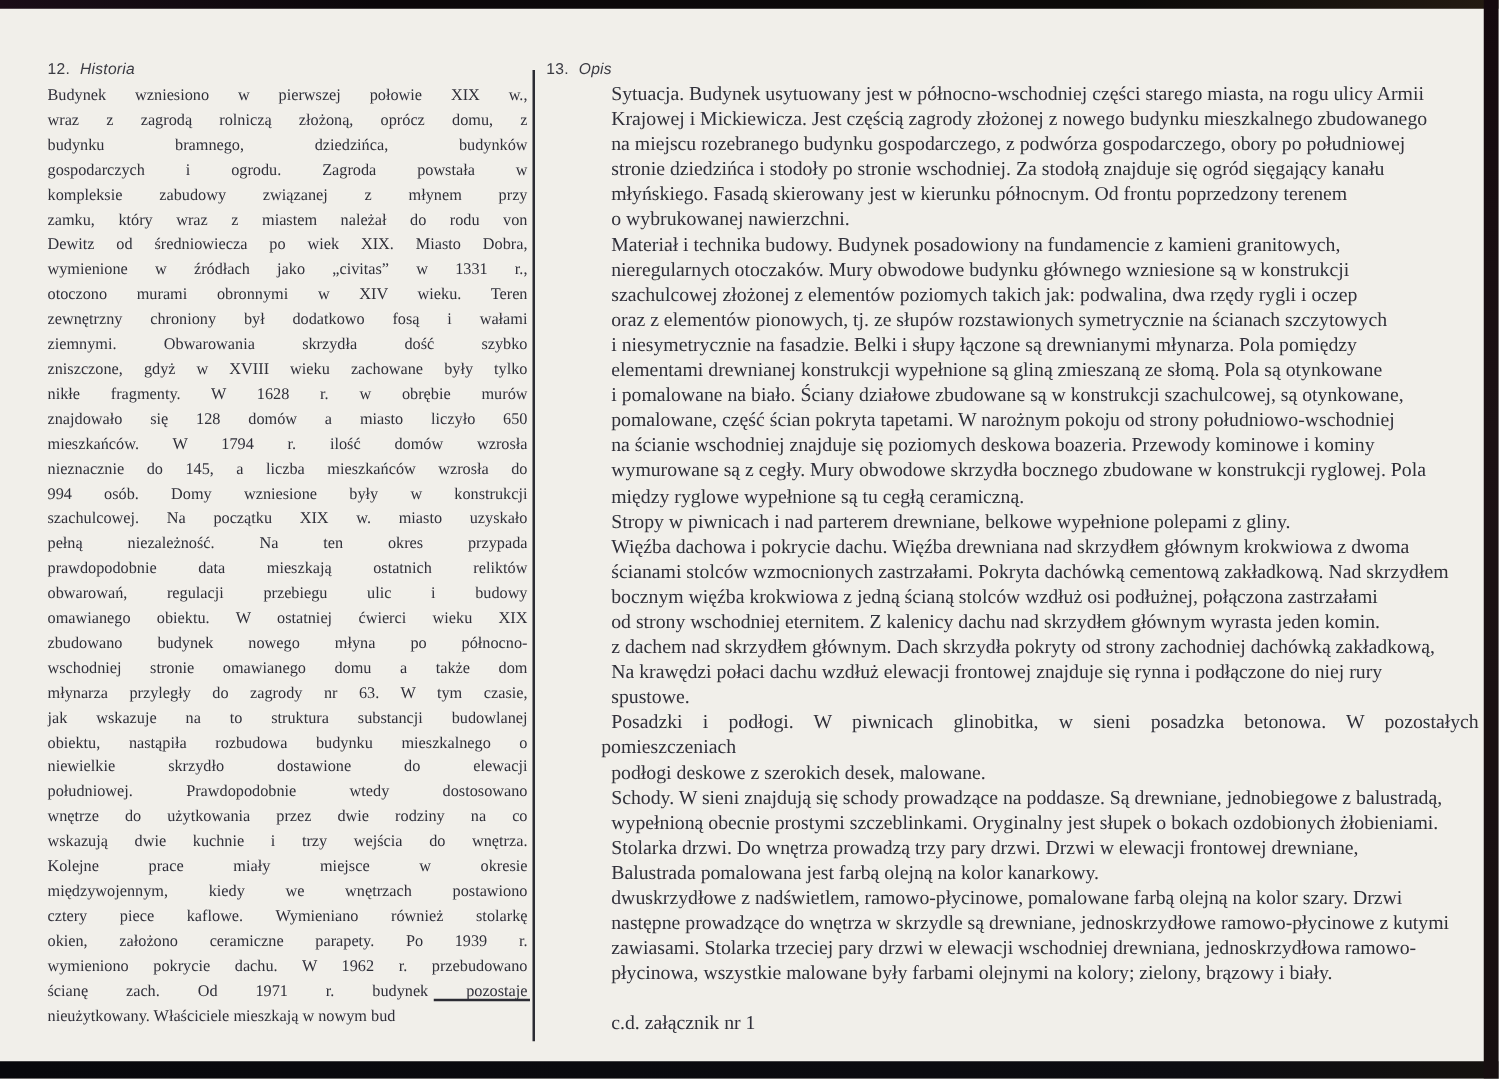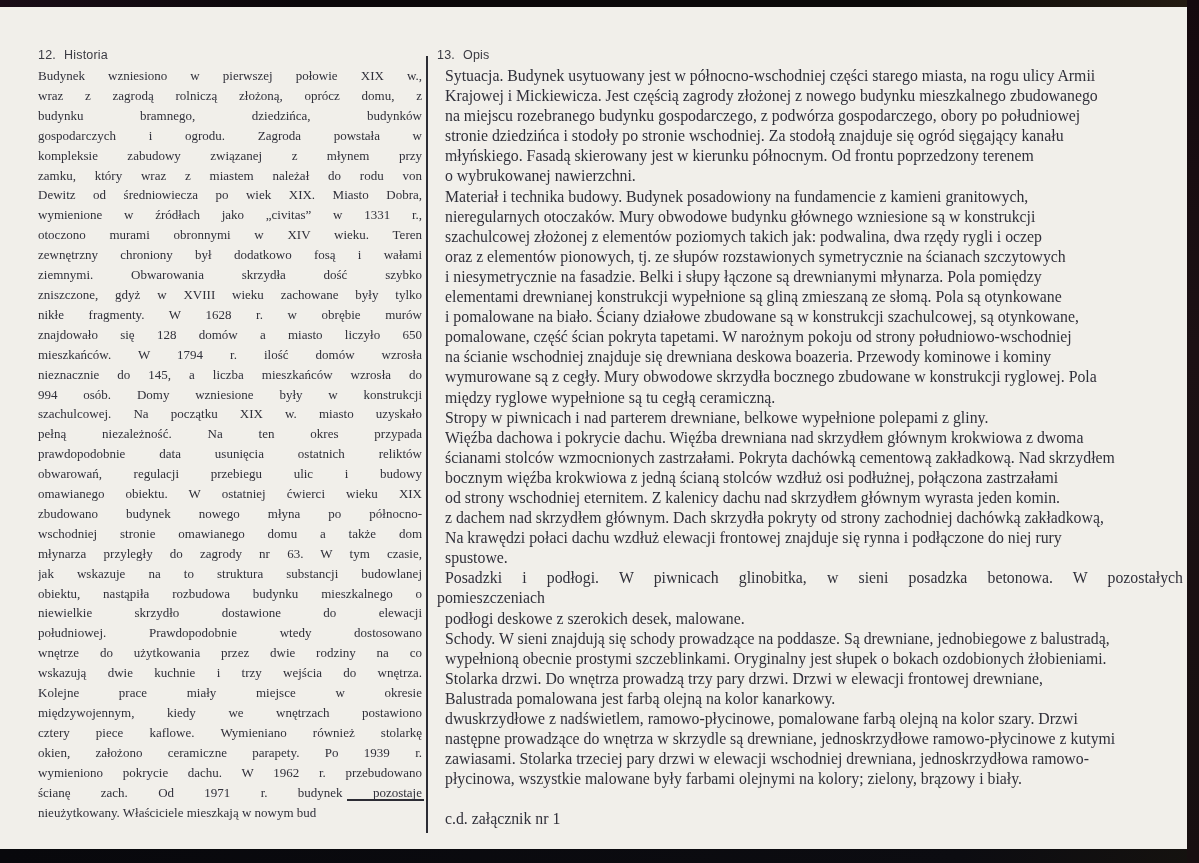--- a/index.html
+++ b/index.html
@@ -28,41 +28,42 @@
 
   .heading {
     font-family: "Liberation Sans", sans-serif;
     font-size: 12.5px;
     line-height: 15px;
     color: #3b3b43;
     letter-spacing: 0.2px;
     margin-bottom: 3px;
     white-space: nowrap;
   }
-  .heading .h-title { margin-left: 8px; }
+  .heading .h-title { margin-left: 8px; font-style: italic; }
 
   .body { }
   .col-left .body {
     font-size: 13px;
     line-height: 19.9px;
   }
   .col-left .body .line {
     white-space: nowrap;
     text-align: justify;
     text-align-last: justify;
   }
   .col-left .body .line:last-child { text-align-last: left; }
 
   .col-right .body {
     font-size: 15.8px;
     line-height: 20.1px;
   }
   .col-right .body .line {
     white-space: nowrap;
     padding-left: 8px;
+    margin-left: 44px;
   }
   .col-right .body .line.just {
     text-align: justify;
     text-align-last: justify;
     padding-right: 2px;
   }
   .col-right .body .line.out { padding-left: 0; }
 </style>
 </head>
 <body>
@@ -91,21 +92,21 @@
         <div class="line">zewnętrzny chroniony był dodatkowo fosą i wałami</div>
         <div class="line">ziemnymi. Obwarowania skrzydła dość szybko</div>
         <div class="line">zniszczone, gdyż w XVIII wieku zachowane były tylko</div>
         <div class="line">nikłe fragmenty. W 1628 r. w obrębie murów</div>
         <div class="line">znajdowało się 128 domów a miasto liczyło 650</div>
         <div class="line">mieszkańców. W 1794 r. ilość domów wzrosła</div>
         <div class="line">nieznacznie do 145, a liczba mieszkańców wzrosła do</div>
         <div class="line">994 osób. Domy wzniesione były w konstrukcji</div>
         <div class="line">szachulcowej. Na początku XIX w. miasto uzyskało</div>
         <div class="line">pełną niezależność. Na ten okres przypada</div>
-        <div class="line">prawdopodobnie data usunięcia ostatnich reliktów</div>
+        <div class="line">prawdopodobnie data mieszkają ostatnich reliktów</div>
         <div class="line">obwarowań, regulacji przebiegu ulic i budowy</div>
         <div class="line">omawianego obiektu. W ostatniej ćwierci wieku XIX</div>
         <div class="line">zbudowano budynek nowego młyna po północno-</div>
         <div class="line">wschodniej stronie omawianego domu a także dom</div>
         <div class="line">młynarza przyległy do zagrody nr 63. W tym czasie,</div>
         <div class="line">jak wskazuje na to struktura substancji budowlanej</div>
         <div class="line">obiektu, nastąpiła rozbudowa budynku mieszkalnego o</div>
         <div class="line">niewielkie skrzydło dostawione do elewacji</div>
         <div class="line">południowej. Prawdopodobnie wtedy dostosowano</div>
         <div class="line">wnętrze do użytkowania przez dwie rodziny na co</div>
@@ -132,21 +133,21 @@
         <div class="line">młyńskiego. Fasadą skierowany jest w kierunku północnym. Od frontu poprzedzony terenem</div>
         <div class="line">o wybrukowanej nawierzchni.</div>
         <div class="line">Materiał i technika budowy. Budynek posadowiony na fundamencie z kamieni granitowych,</div>
         <div class="line">nieregularnych otoczaków. Mury obwodowe budynku głównego wzniesione są w konstrukcji</div>
         <div class="line">szachulcowej złożonej z elementów poziomych takich jak: podwalina, dwa rzędy rygli i oczep</div>
         <div class="line">oraz z elementów pionowych, tj. ze słupów rozstawionych symetrycznie na ścianach szczytowych</div>
         <div class="line">i niesymetrycznie na fasadzie. Belki i słupy łączone są drewnianymi młynarza. Pola pomiędzy</div>
         <div class="line">elementami drewnianej konstrukcji wypełnione są gliną zmieszaną ze słomą. Pola są otynkowane</div>
         <div class="line">i pomalowane na biało. Ściany działowe zbudowane są w konstrukcji szachulcowej, są otynkowane,</div>
         <div class="line">pomalowane, część ścian pokryta tapetami. W narożnym pokoju od strony południowo-wschodniej</div>
-        <div class="line">na ścianie wschodniej znajduje się drewniana deskowa boazeria. Przewody kominowe i kominy</div>
+        <div class="line">na ścianie wschodniej znajduje się poziomych deskowa boazeria. Przewody kominowe i kominy</div>
         <div class="line">wymurowane są z cegły. Mury obwodowe skrzydła bocznego zbudowane w konstrukcji ryglowej. Pola</div>
         <div class="line">między ryglowe wypełnione są tu cegłą ceramiczną.</div>
         <div class="line">Stropy w piwnicach i nad parterem drewniane, belkowe wypełnione polepami z gliny.</div>
         <div class="line">Więźba dachowa i pokrycie dachu. Więźba drewniana nad skrzydłem głównym krokwiowa z dwoma</div>
         <div class="line">ścianami stolców wzmocnionych zastrzałami. Pokryta dachówką cementową zakładkową. Nad skrzydłem</div>
         <div class="line">bocznym więźba krokwiowa z jedną ścianą stolców wzdłuż osi podłużnej, połączona zastrzałami</div>
         <div class="line">od strony wschodniej eternitem. Z kalenicy dachu nad skrzydłem głównym wyrasta jeden komin.</div>
         <div class="line">z dachem nad skrzydłem głównym. Dach skrzydła pokryty od strony zachodniej dachówką zakładkową,</div>
         <div class="line">Na krawędzi połaci dachu wzdłuż elewacji frontowej znajduje się rynna i podłączone do niej rury</div>
         <div class="line">spustowe.</div>

